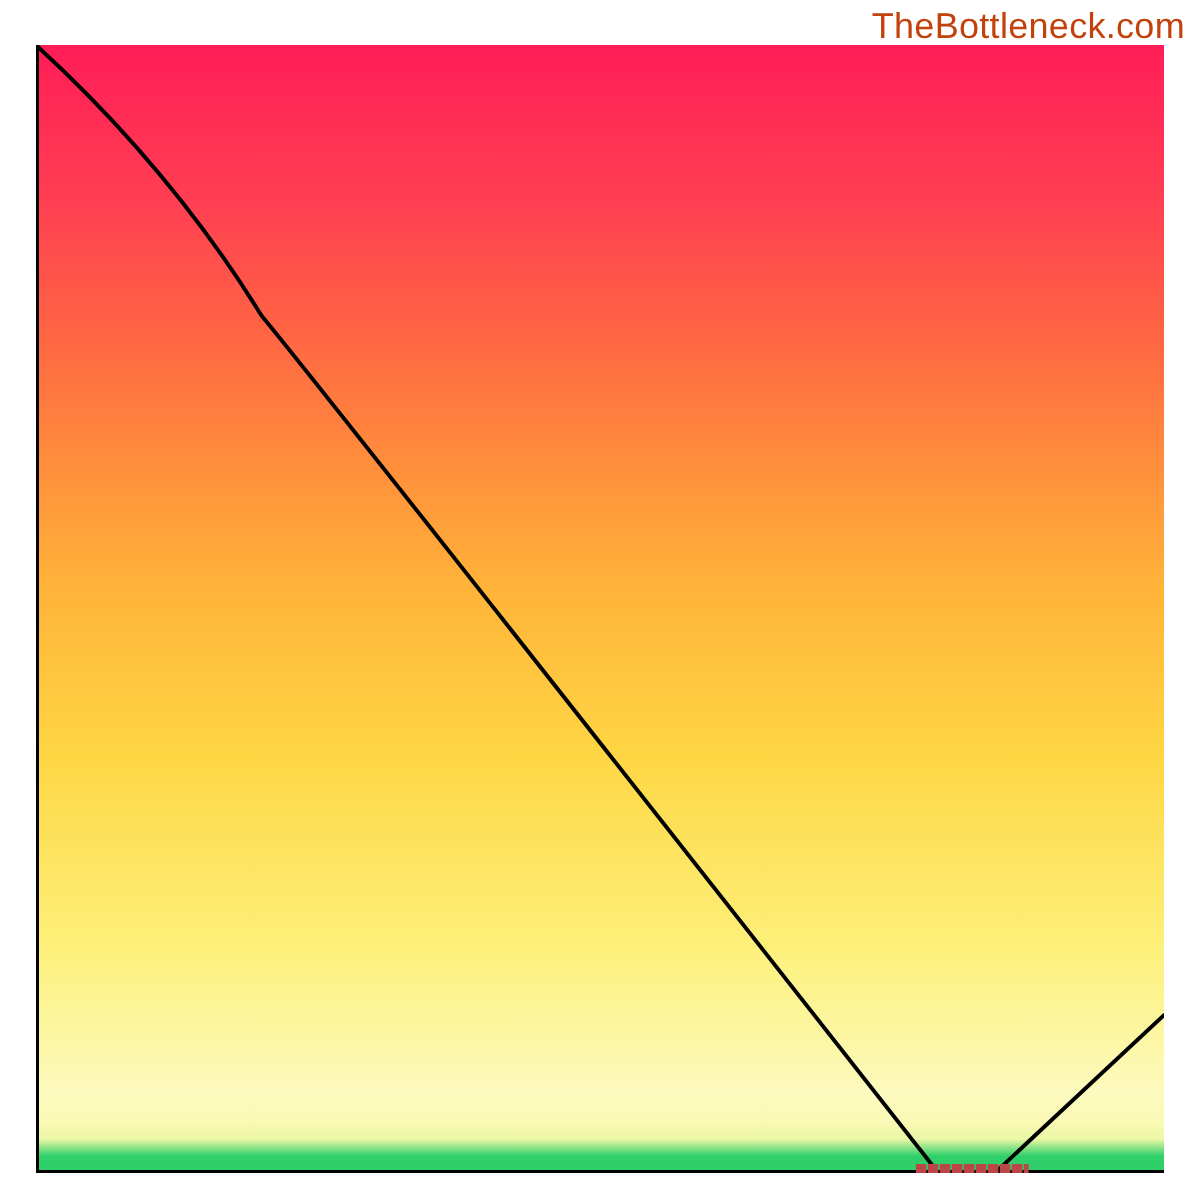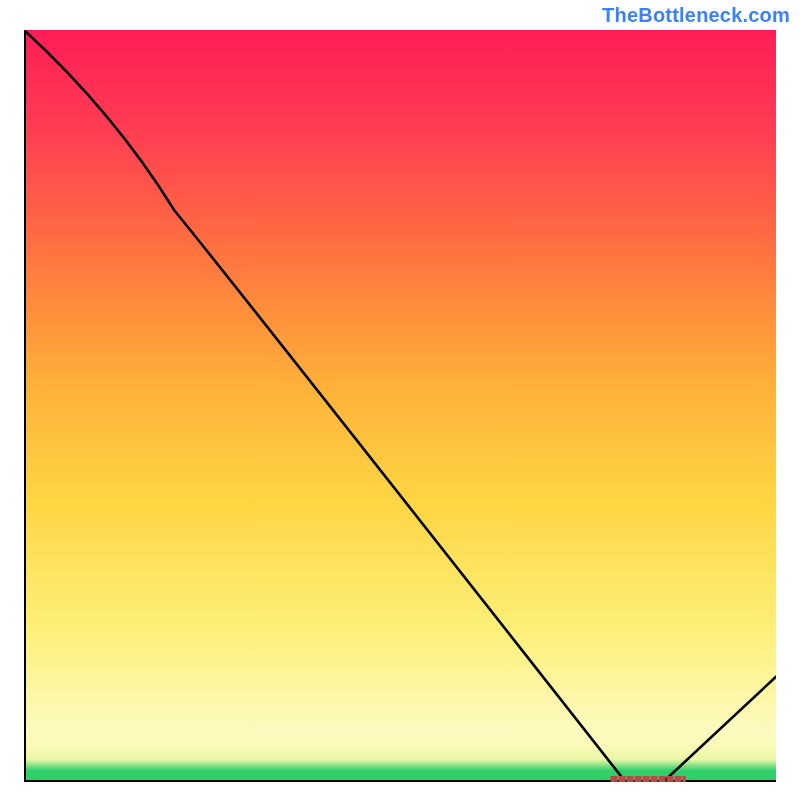--- a/index.html
+++ b/index.html
@@ -13,23 +13,23 @@
   }
   .chart-wrap {
     position: relative;
     width: 800px;
     height: 800px;
   }
   .attribution {
     position: absolute;
     top: 4px;
     right: 10px;
-    font-size: 20px;
-    font-weight: 700;
-    color: #3b82f6;
+    font-size: 24px;
+    font-weight: 400;
+    color: #c2410c;
     letter-spacing: 0.2px;
   }
   .plot-area {
     position: absolute;
     left: 24px;
     top: 30px;
     width: 752px;
     height: 752px;
     background: linear-gradient(
       to top,

